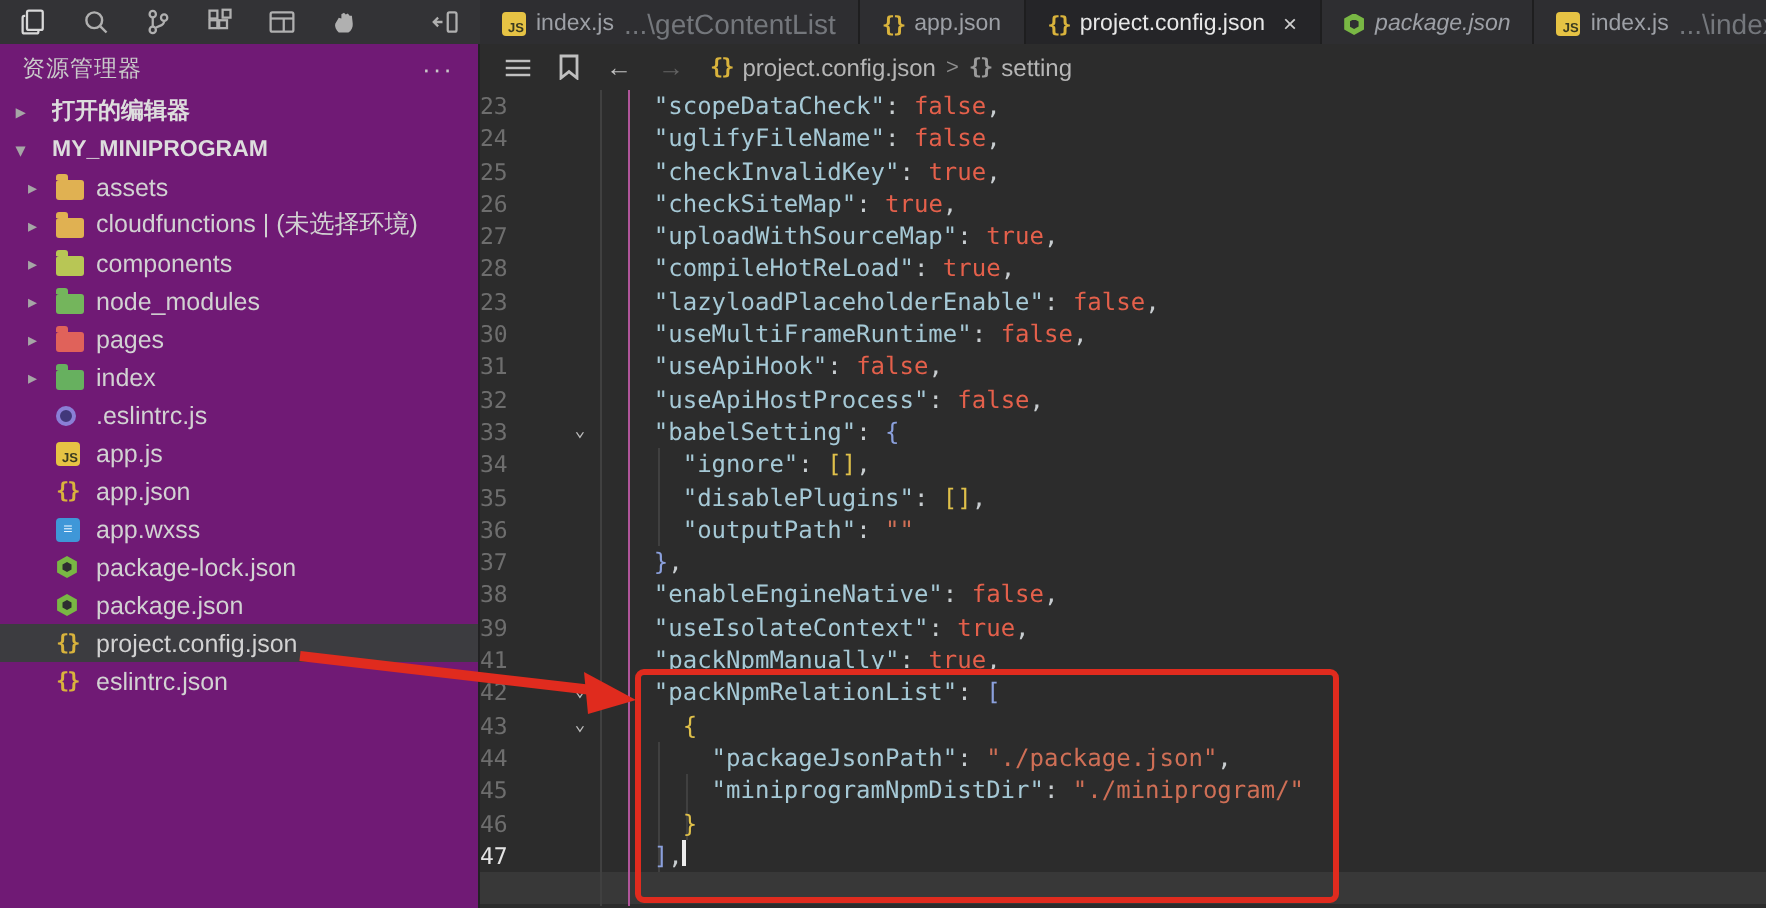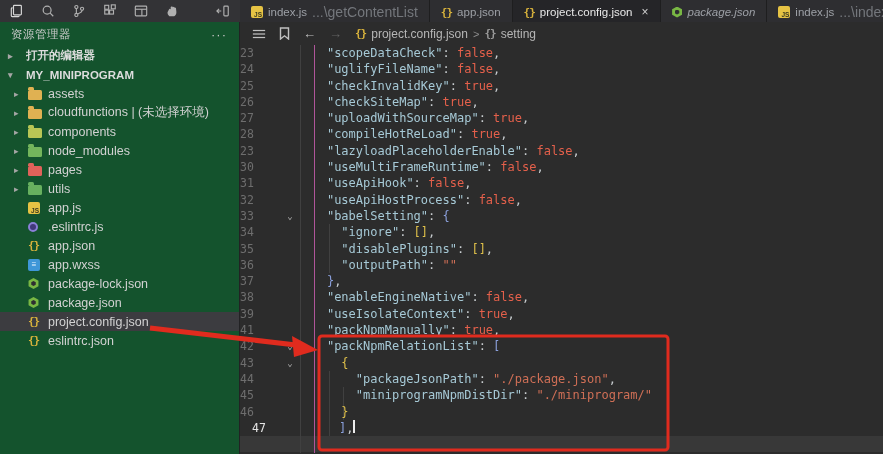--- a/index.html
+++ b/index.html
@@ -28,21 +28,21 @@
   .ic-npm::after { content:""; position:absolute; left:3px; top:3px; right:3px; bottom:3px; background:#2e2e31; clip-path:polygon(50% 0,95% 25%,95% 75%,50% 100%,5% 75%,5% 25%); }
   .ic-eslint { width:10px; height:10px; border:2px solid #8a7fd6; border-radius:50%; background:#41387a; flex:none; }
   .ic-wxss { width:12px; height:12px; background:#3f97d8; border-radius:2px; color:#e8f4ff; font-size:8px; line-height:12px; text-align:center; flex:none; }
   .ic-folder { width:14px; height:10px; border-radius:1.5px; position:relative; margin-top:2px; flex:none; }
   .ic-folder::before { content:""; position:absolute; left:0; top:-2.5px; width:6px; height:3px; background:inherit; border-radius:1.5px 1.5px 0 0; }
 
   
   .main { position:absolute; top:22px; left:0; right:0; bottom:0; display:flex; }
 
   
-  .sidebar { width:240px; flex:none; background:#14532d; border-right:1px solid #222224; overflow:hidden; }
+  .sidebar { width:240px; flex:none; background:#701a75; border-right:1px solid #222224; overflow:hidden; }
   .side-head { height:24px; display:flex; align-items:center; justify-content:space-between; padding:0 12px 0 11px;
                color:#cacaca; font-size:11.5px; letter-spacing:0.5px; }
   .side-more { color:#c8c8c8; font-size:13px; letter-spacing:1px; cursor:pointer; }
   .srow { height:19px; display:flex; align-items:center; font-size:12.5px; color:#d2d2d2; cursor:pointer; white-space:nowrap; }
   .srow.hdr { font-weight:bold; font-size:11.5px; color:#dddddd; padding-left:8px; gap:4px; }
   .srow.item { padding-left:14px; gap:0; }
   .srow.selected { background:#3c3c40; }
   .s-chev { width:14px; color:#a6a6a6; font-size:9px; text-align:left; flex:none; }
   .s-ico { width:20px; display:flex; justify-content:flex-start; align-items:center; flex:none; }
   .s-label { overflow:hidden; text-overflow:ellipsis; }
@@ -55,21 +55,21 @@
   .arrow-ic.dim { color:#636363; cursor:default; }
   .breadcrumb { display:flex; align-items:center; gap:5px; color:#b6b6b6; font-size:12px; }
   .bc-sep { color:#8d8d8d; font-size:11px; }
 
   .code { position:absolute; top:23px; left:0; right:0; bottom:0; font-family:"DejaVu Sans Mono",monospace; font-size:12px; }
   .guide { position:absolute; width:1px; background:#404040; z-index:1; }
   .guide.pink { background:#b0559a; }
   .curline { position:absolute; left:0; right:0; height:16.3px; background:#383838; z-index:0; }
   .line { display:flex; height:16.3px; line-height:16.3px; position:relative; z-index:2; }
   .ln { width:42px; text-align:left; color:#6e6e6e; font-size:11.5px; flex:none; }
-  .ln.cur { color:#e4e4e4;margin-left:12px; }
+  .ln.cur { color:#e4e4e4; }
   .fold { width:16px; text-align:center; color:#bdbdbd; font-size:9px; flex:none; cursor:pointer; }
   .ct { white-space:pre; flex:none; }
   .tk { color:#a6c9d6; } .tp { color:#c8cdd0; } .tb { color:#e4604b; }
   .ts { color:#cf6f56; } .ty { color:#dfc04a; } .tu { color:#8ba0dc; }
   .cursor { display:inline-block; width:1.5px; height:13px; background:#ececec; vertical-align:-2px; }
 
   .overlay { position:absolute; inset:0; z-index:10; pointer-events:none; }
 </style>
 </head>
 <body>
@@ -198,35 +198,35 @@
           <span class="s-ico">
             <span class="ic-folder" style="background: rgb(224, 98, 90);"></span>
           </span>
           <span class="s-label">pages</span>
         </div>
         <div class="srow item">
           <span class="s-chev">▸</span>
           <span class="s-ico">
             <span class="ic-folder" style="background: rgb(103, 176, 95);"></span>
           </span>
-          <span class="s-label">utils</span>
+          <span class="s-label">index</span>
+        </div>
+        <div class="srow item">
+          <span class="s-chev"></span>
+          <span class="s-ico">
+            <span class="ic-eslint"></span>
+          </span>
+          <span class="s-label">.eslintrc.js</span>
         </div>
         <div class="srow item">
           <span class="s-chev"></span>
           <span class="s-ico">
             <span class="ic-js"></span>
           </span>
           <span class="s-label">app.js</span>
-        </div>
-        <div class="srow item">
-          <span class="s-chev"></span>
-          <span class="s-ico">
-            <span class="ic-eslint"></span>
-          </span>
-          <span class="s-label">.eslintrc.js</span>
         </div>
         <div class="srow item">
           <span class="s-chev"></span>
           <span class="s-ico">
             <span class="ic-json">{}</span>
           </span>
           <span class="s-label">app.json</span>
         </div>
         <div class="srow item">
           <span class="s-chev"></span>

